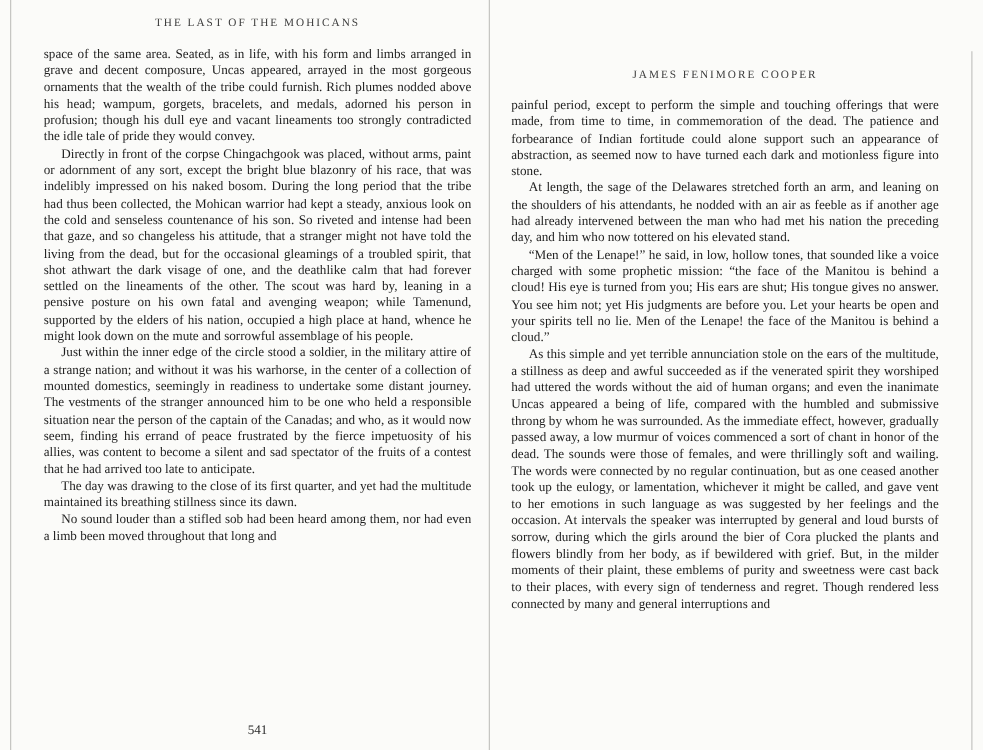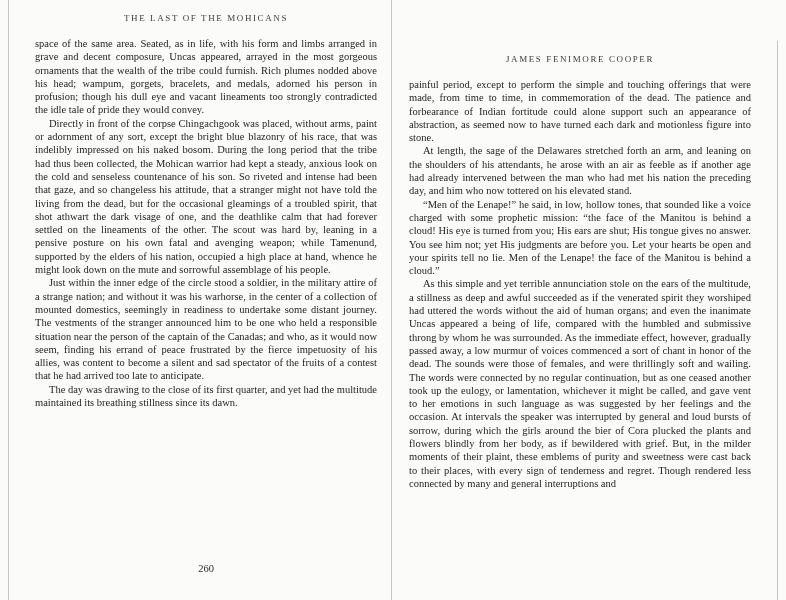--- a/index.html
+++ b/index.html
@@ -17,21 +17,21 @@
     padding: 0 8px;
   }
   .page {
     flex: 1 1 0;
     display: flex;
     flex-direction: column;
     height: 600px;
     overflow: hidden;
     background: #fbfbf9;
   }
-  .page-left  { border-left: 1px solid #c6c6c3;  padding: 13px 14px 24px 26px; }
+  .page-left  { border-left: 1px solid #c6c6c3;  padding: 13px 14px 8px 26px; }
   .page-right { border-right: 1px solid #c6c6c3; padding: 13px 26px 10px 16px; margin-top: 41px; }
   .spine { width: 2px; border-left: 1px solid #c6c6c3; height: 600px; }
   .running-header {
     text-align: center;
     font-size: 9px;
     letter-spacing: 1.6px;
     color: #3c3c3c;
     margin-bottom: 14px;
     white-space: nowrap;
   }
@@ -59,30 +59,31 @@
 
 <div class="spread">
 
   <div class="page page-left">
     <div class="running-header">THE LAST OF THE MOHICANS</div>
     <div class="page-body">
       <p class="para">space of the same area. Seated, as in life, with his form and limbs arranged in grave and decent composure, Uncas appeared, arrayed in the most gorgeous ornaments that the wealth of the tribe could furnish. Rich plumes nodded above his head; wampum, gorgets, bracelets, and medals, adorned his person in profusion; though his dull eye and vacant lineaments too strongly contradicted the idle tale of pride they would convey.</p>
       <p class="para indent">Directly in front of the corpse Chingachgook was placed, without arms, paint or adornment of any sort, except the bright blue blazonry of his race, that was indelibly impressed on his naked bosom. During the long period that the tribe had thus been collected, the Mohican warrior had kept a steady, anxious look on the cold and senseless countenance of his son. So riveted and intense had been that gaze, and so changeless his attitude, that a stranger might not have told the living from the dead, but for the occasional gleamings of a troubled spirit, that shot athwart the dark visage of one, and the deathlike calm that had forever settled on the lineaments of the other. The scout was hard by, leaning in a pensive posture on his own fatal and avenging weapon; while Tamenund, supported by the elders of his nation, occupied a high place at hand, whence he might look down on the mute and sorrowful assemblage of his people.</p>
       <p class="para indent">Just within the inner edge of the circle stood a soldier, in the military attire of a strange nation; and without it was his warhorse, in the center of a collection of mounted domestics, seemingly in readiness to undertake some distant journey. The vestments of the stranger announced him to be one who held a responsible situation near the person of the captain of the Canadas; and who, as it would now seem, finding his errand of peace frustrated by the fierce impetuosity of his allies, was content to become a silent and sad spectator of the fruits of a contest that he had arrived too late to anticipate.</p>
       <p class="para indent">The day was drawing to the close of its first quarter, and yet had the multitude maintained its breathing stillness since its dawn.</p>
+      <p class="para indent">No sound louder than a stifled sob had been heard among them, nor had even a limb been moved throughout that long and</p>
     </div>
-    <div class="page-number">260</div>
+    <div class="page-number">541</div>
   </div>
 
   <div class="spine"></div>
 
   <div class="page page-right">
     <div class="running-header">JAMES FENIMORE COOPER</div>
     <div class="page-body">
       <p class="para">painful period, except to perform the simple and touching offerings that were made, from time to time, in commemoration of the dead. The patience and forbearance of Indian fortitude could alone support such an appearance of abstraction, as seemed now to have turned each dark and motionless figure into stone.</p>
-      <p class="para indent">At length, the sage of the Delawares stretched forth an arm, and leaning on the shoulders of his attendants, he arose with an air as feeble as if another age had already intervened between the man who had met his nation the preceding day, and him who now tottered on his elevated stand.</p>
+      <p class="para indent">At length, the sage of the Delawares stretched forth an arm, and leaning on the shoulders of his attendants, he nodded with an air as feeble as if another age had already intervened between the man who had met his nation the preceding day, and him who now tottered on his elevated stand.</p>
       <p class="para indent">“Men of the Lenape!” he said, in low, hollow tones, that sounded like a voice charged with some prophetic mission: “the face of the Manitou is behind a cloud! His eye is turned from you; His ears are shut; His tongue gives no answer. You see him not; yet His judgments are before you. Let your hearts be open and your spirits tell no lie. Men of the Lenape! the face of the Manitou is behind a cloud.”</p>
       <p class="para indent">As this simple and yet terrible annunciation stole on the ears of the multitude, a stillness as deep and awful succeeded as if the venerated spirit they worshiped had uttered the words without the aid of human organs; and even the inanimate Uncas appeared a being of life, compared with the humbled and submissive throng by whom he was surrounded. As the immediate effect, however, gradually passed away, a low murmur of voices commenced a sort of chant in honor of the dead. The sounds were those of females, and were thrillingly soft and wailing. The words were connected by no regular continuation, but as one ceased another took up the eulogy, or lamentation, whichever it might be called, and gave vent to her emotions in such language as was suggested by her feelings and the occasion. At intervals the speaker was interrupted by general and loud bursts of sorrow, during which the girls around the bier of Cora plucked the plants and flowers blindly from her body, as if bewildered with grief. But, in the milder moments of their plaint, these emblems of purity and sweetness were cast back to their places, with every sign of tenderness and regret. Though rendered less connected by many and general interruptions and</p>
     </div>
     <div class="page-number">481</div>
   </div>
 
 </div>
 
 </body></html>

